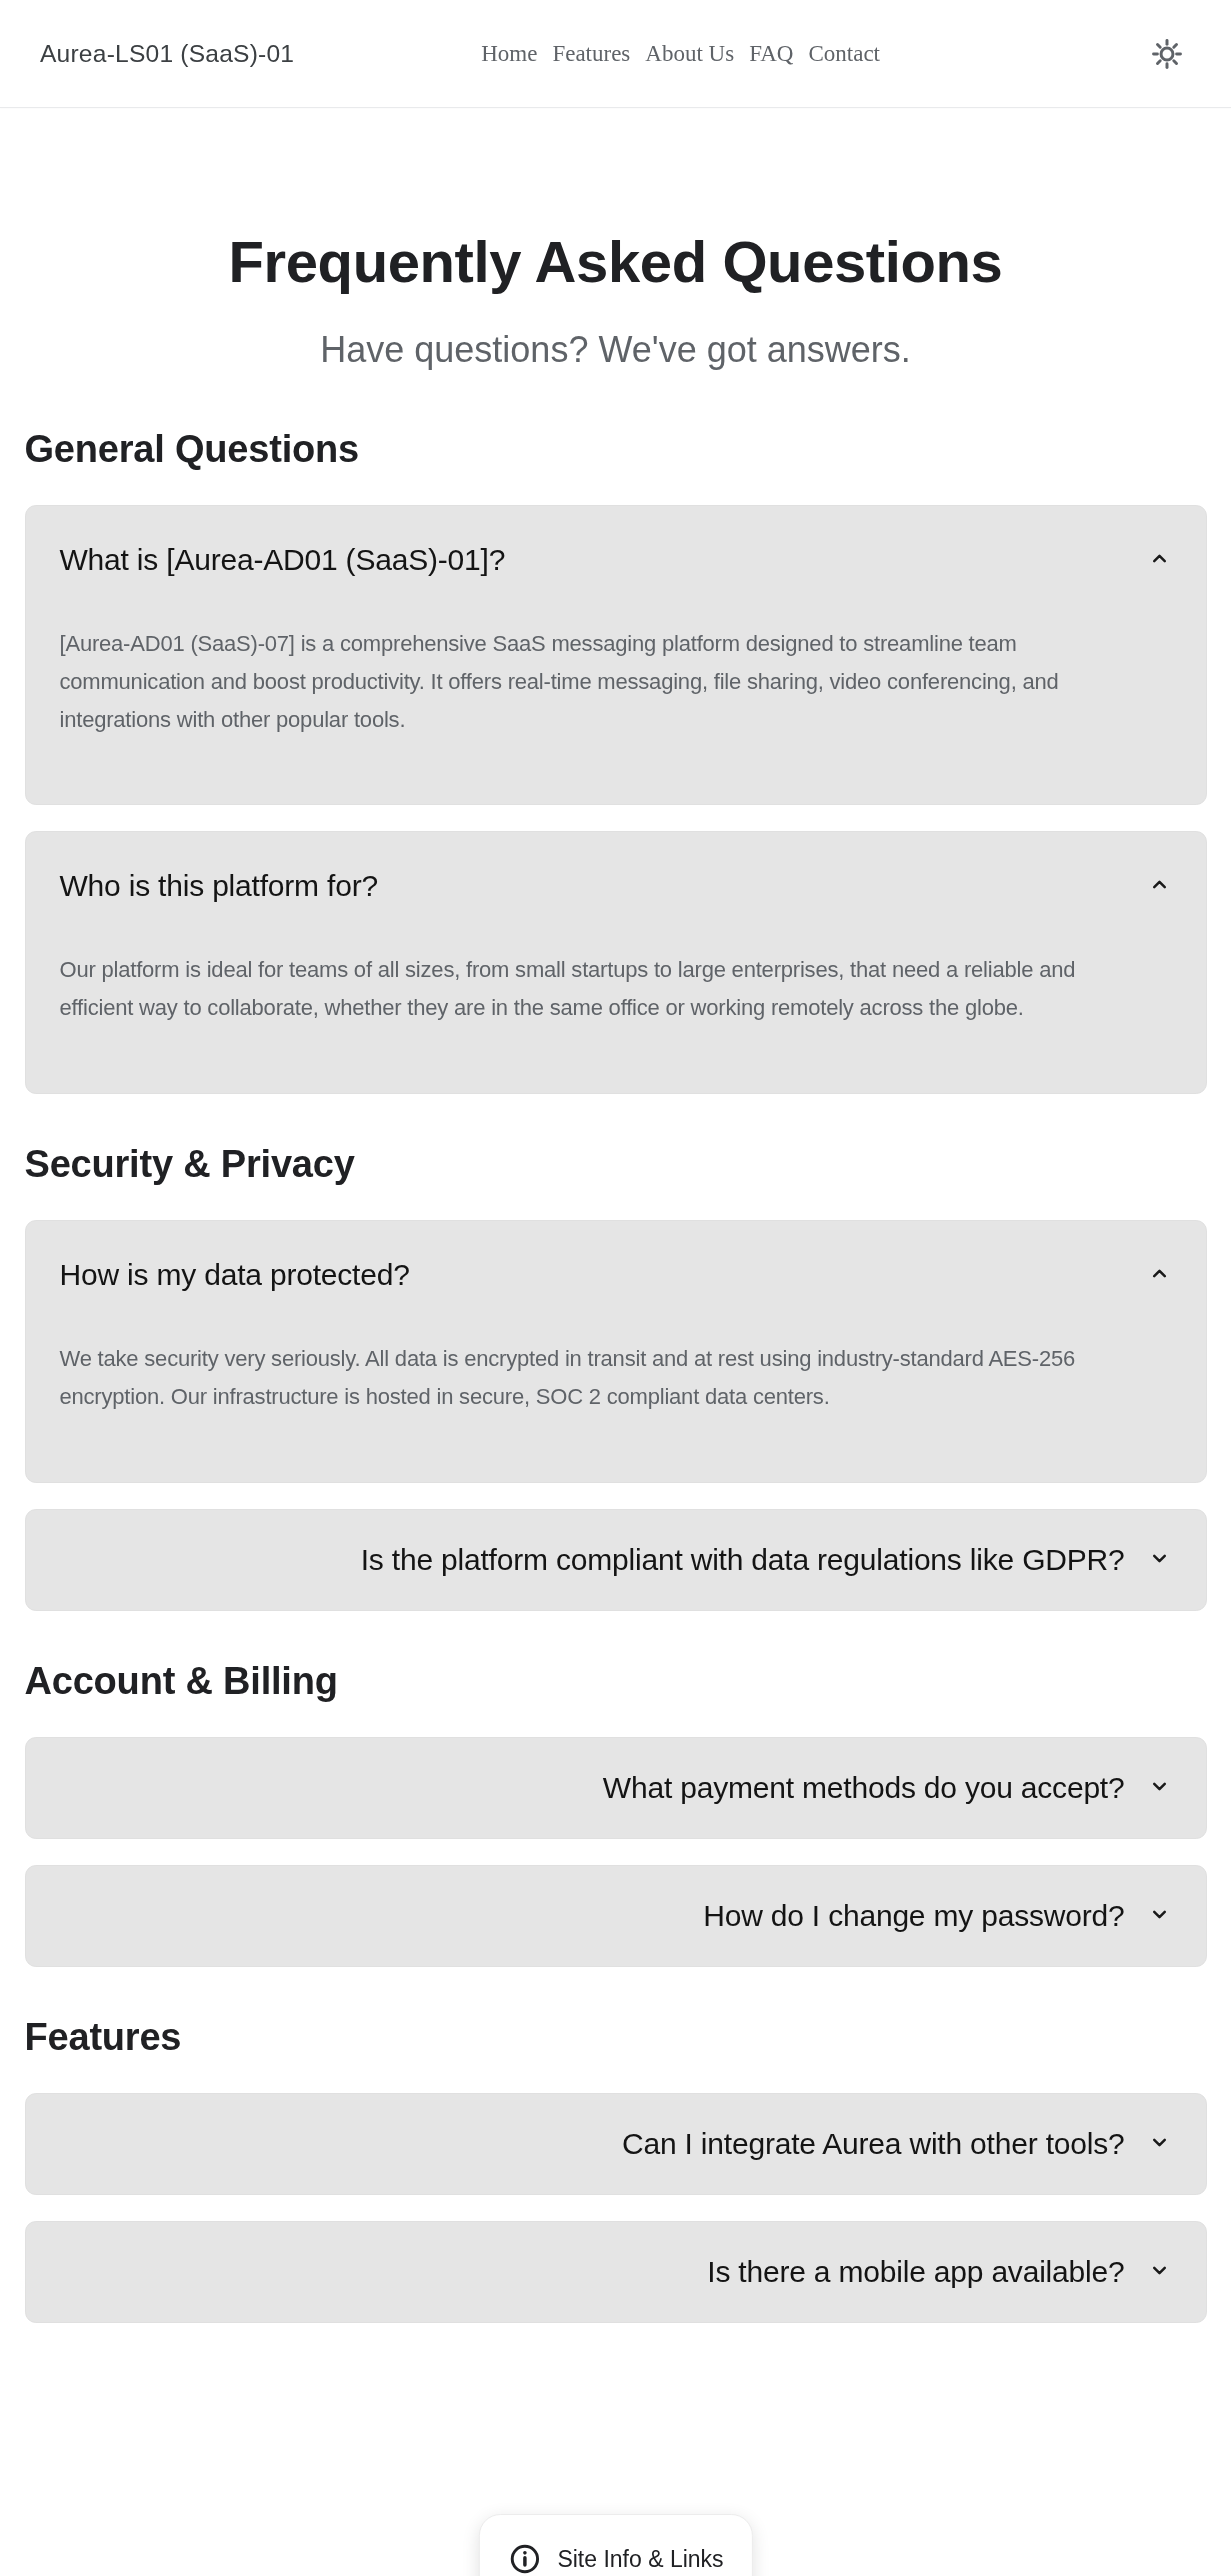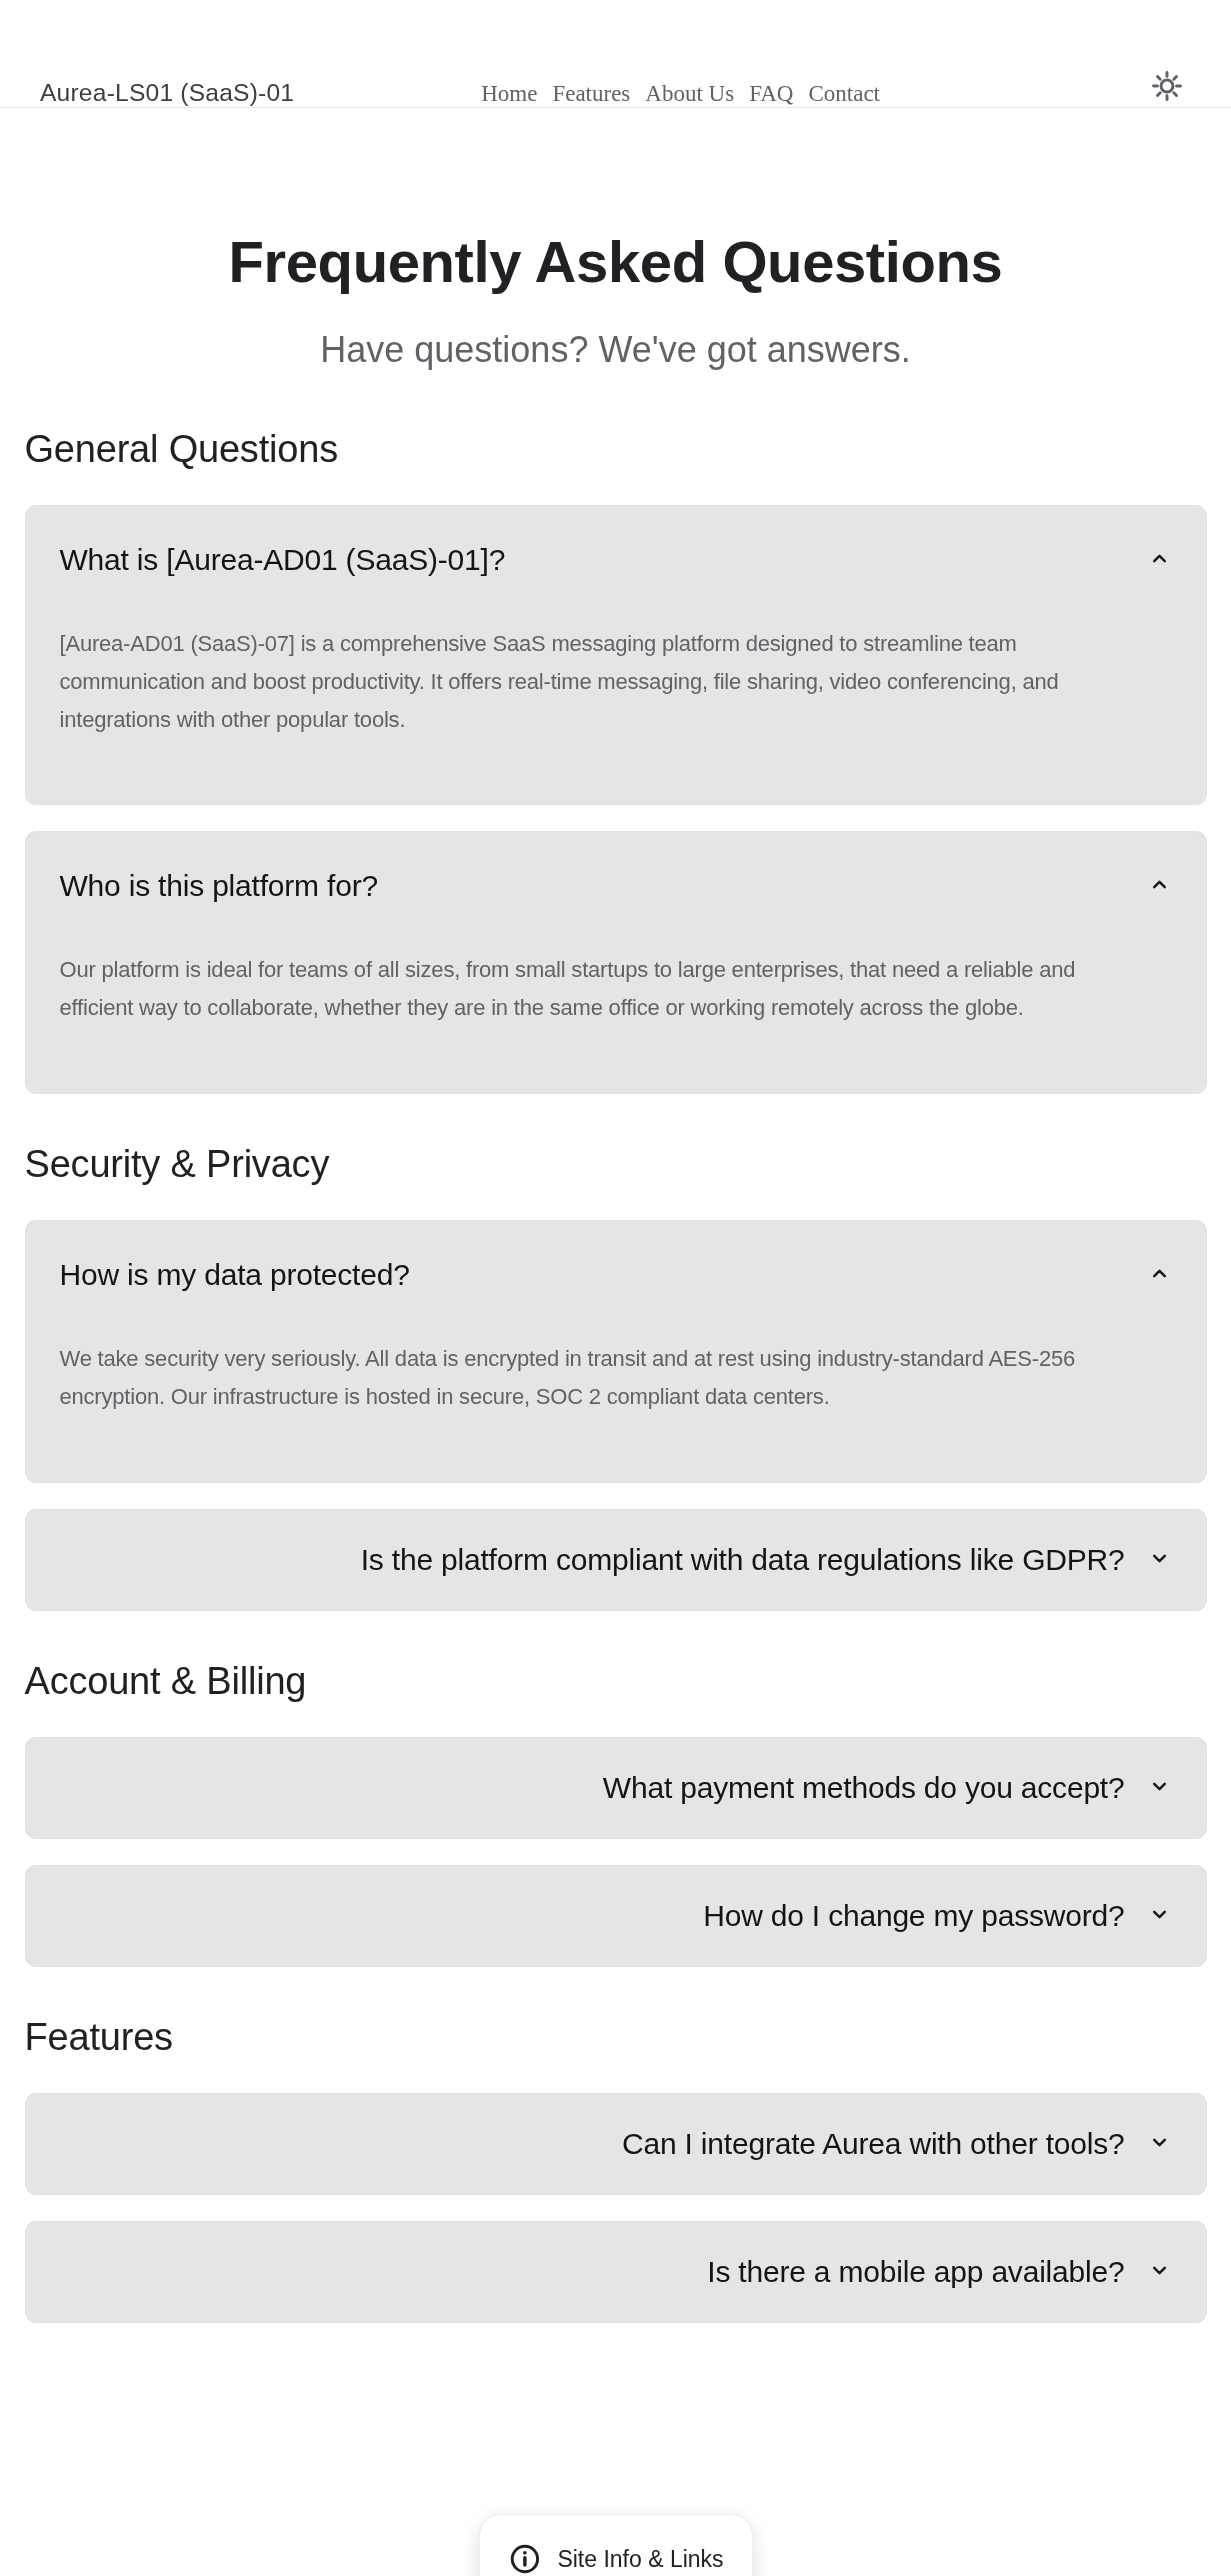--- a/index.html
+++ b/index.html
@@ -10,21 +10,21 @@
     overflow: hidden;
     background: #ffffff;
     font-family: "Liberation Sans", sans-serif;
     color: #202124;
   }
 
   
   .site-header {
     height: 108px;
     display: flex;
-    align-items: flex-end;
+    align-items: center;
     justify-content: space-between;
     padding: 0 43px 0 40px;
     border-bottom: 0.8px solid #e9eaec;
     box-shadow: 0 0.8px 1.5px rgba(0,0,0,0.03);
     background: #fff;
   }
   .logo {
     font-size: 24.6px;
     color: #3c4043;
     letter-spacing: 0.2px;
@@ -69,21 +69,21 @@
     color: #5f6368;
   }
 
   
   .container {
     width: 1182px;
     margin: 0 auto;
   }
   .faq-section h2 {
     font-size: 38px;
-    font-weight: 400;
+    font-weight: 700;
     color: #202124;
     margin-top: 49px;
     margin-bottom: 34px;
     letter-spacing: -0.2px;
   }
   .faq-section:first-of-type h2 { margin-top: 57px; }
 
   .faq-card {
     border: 0.8px solid #e0e0e0;
     border-radius: 10.8px;

